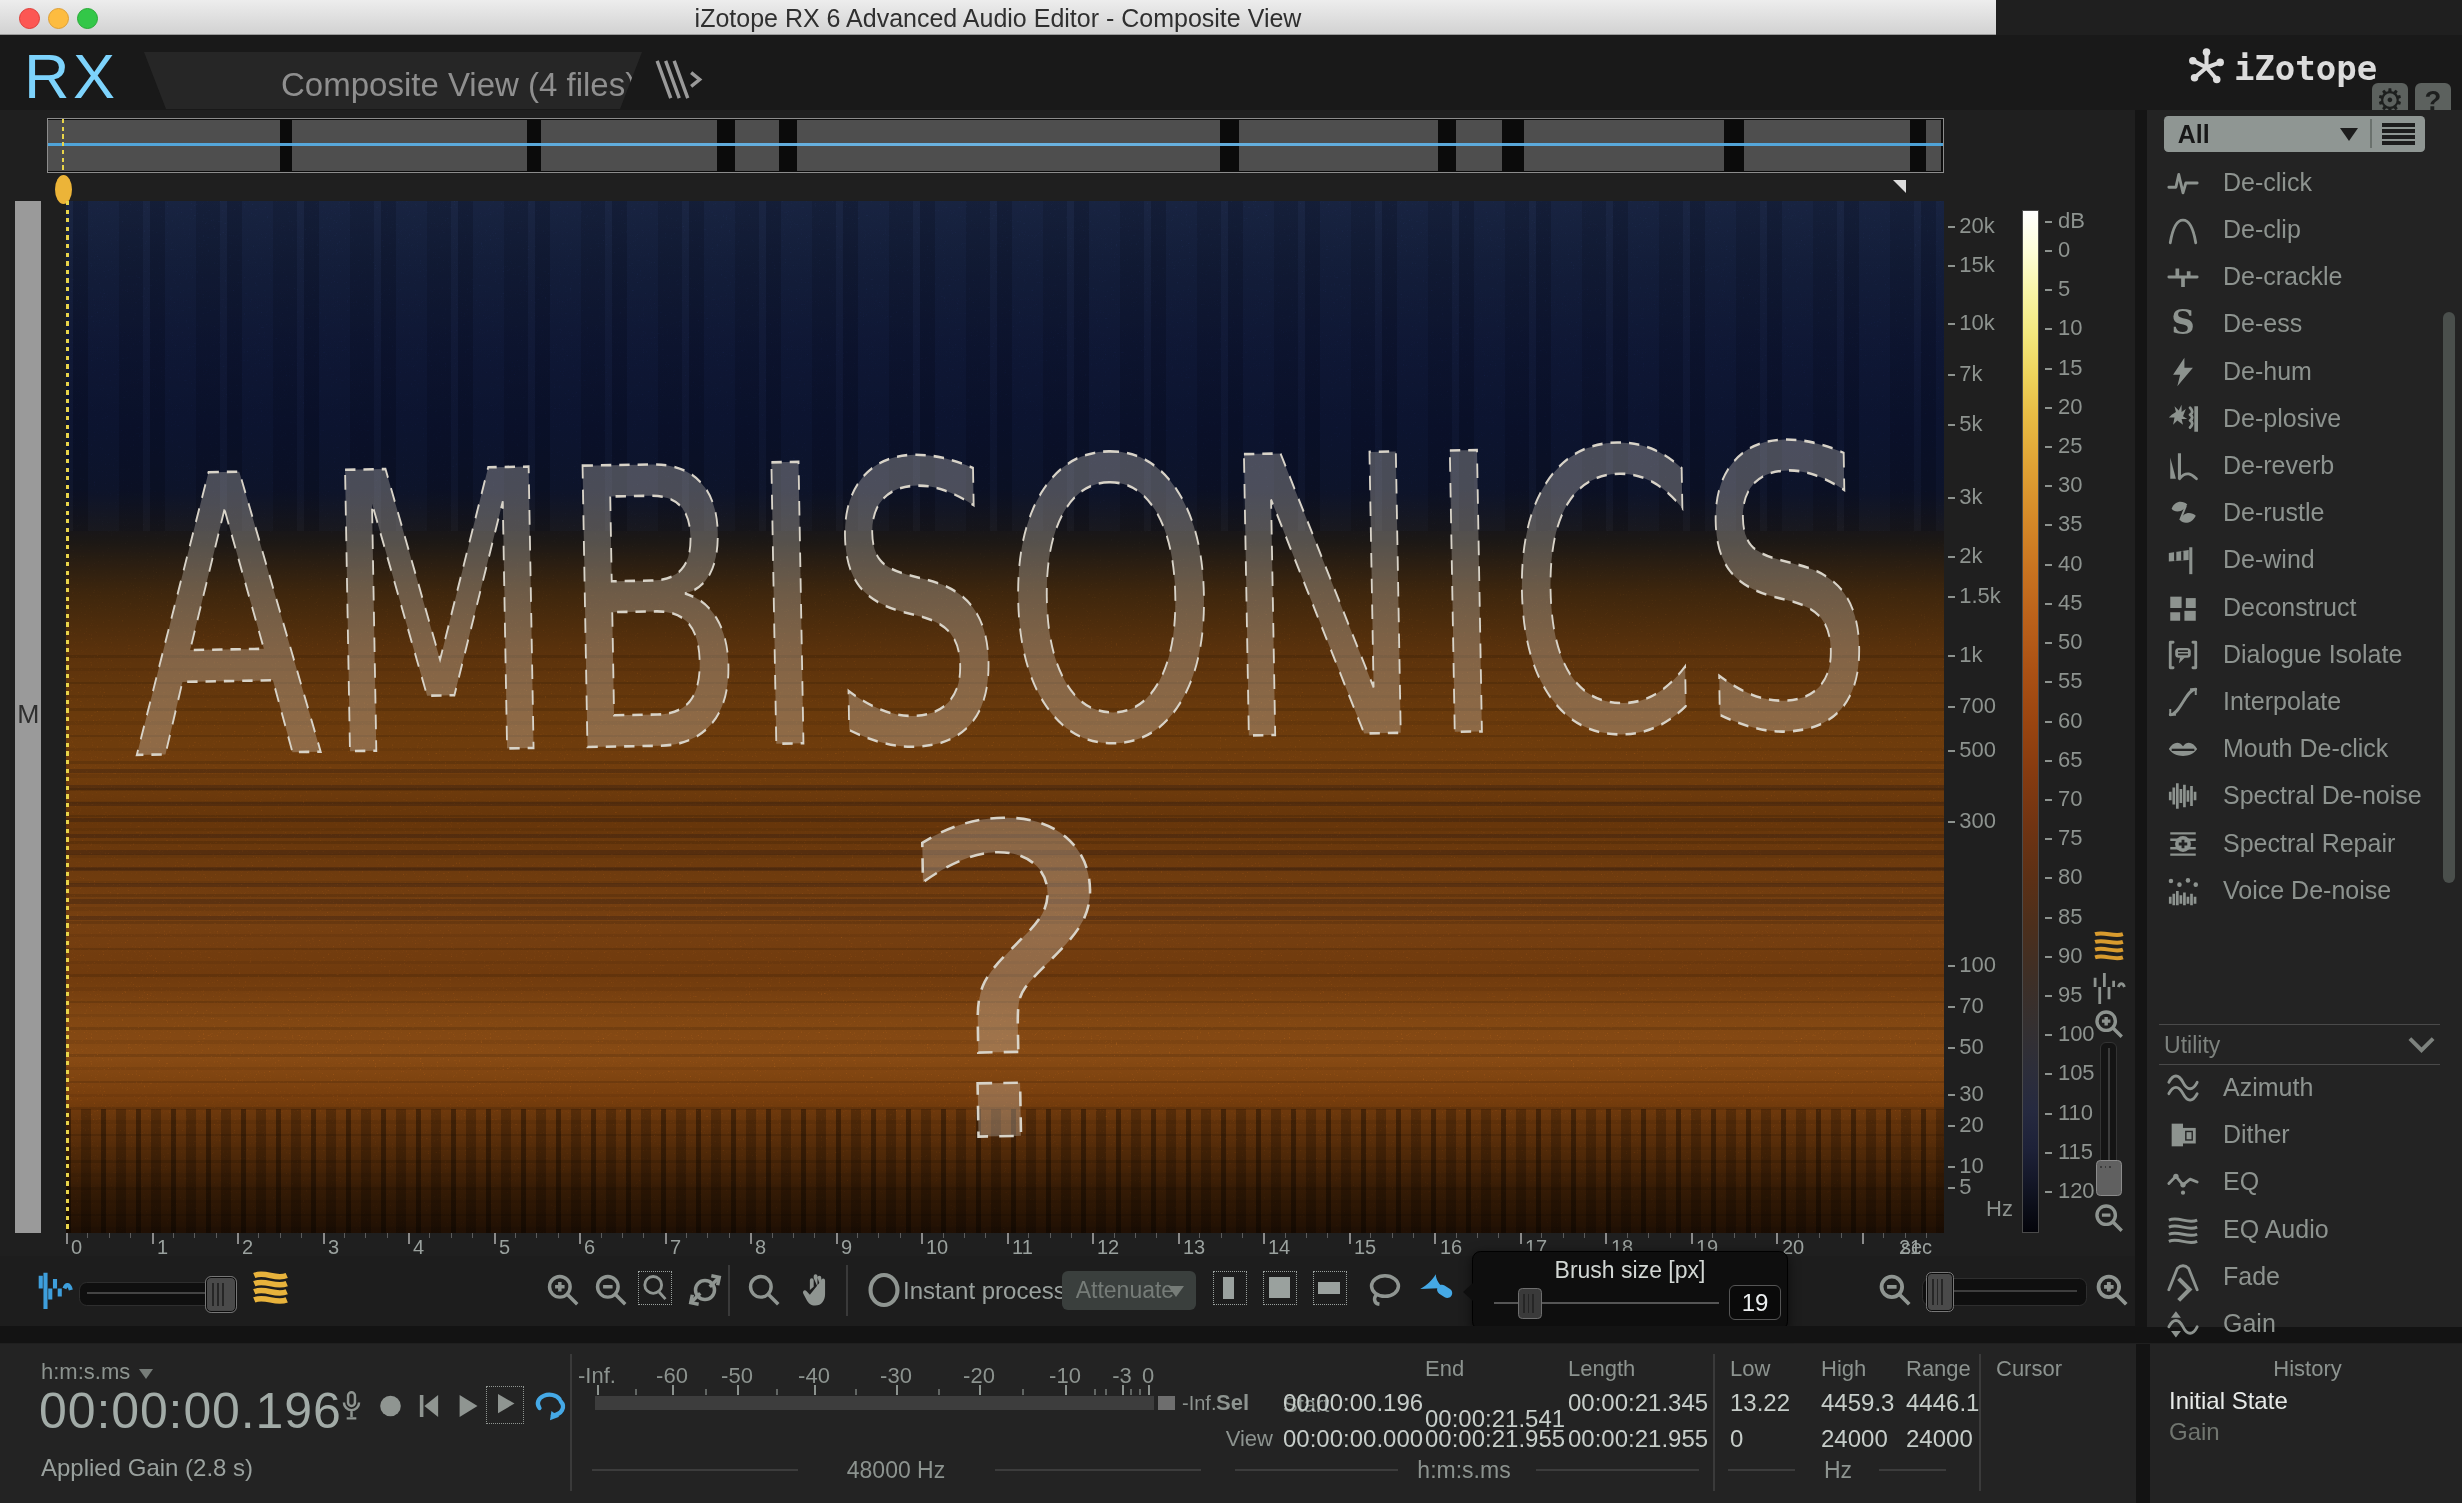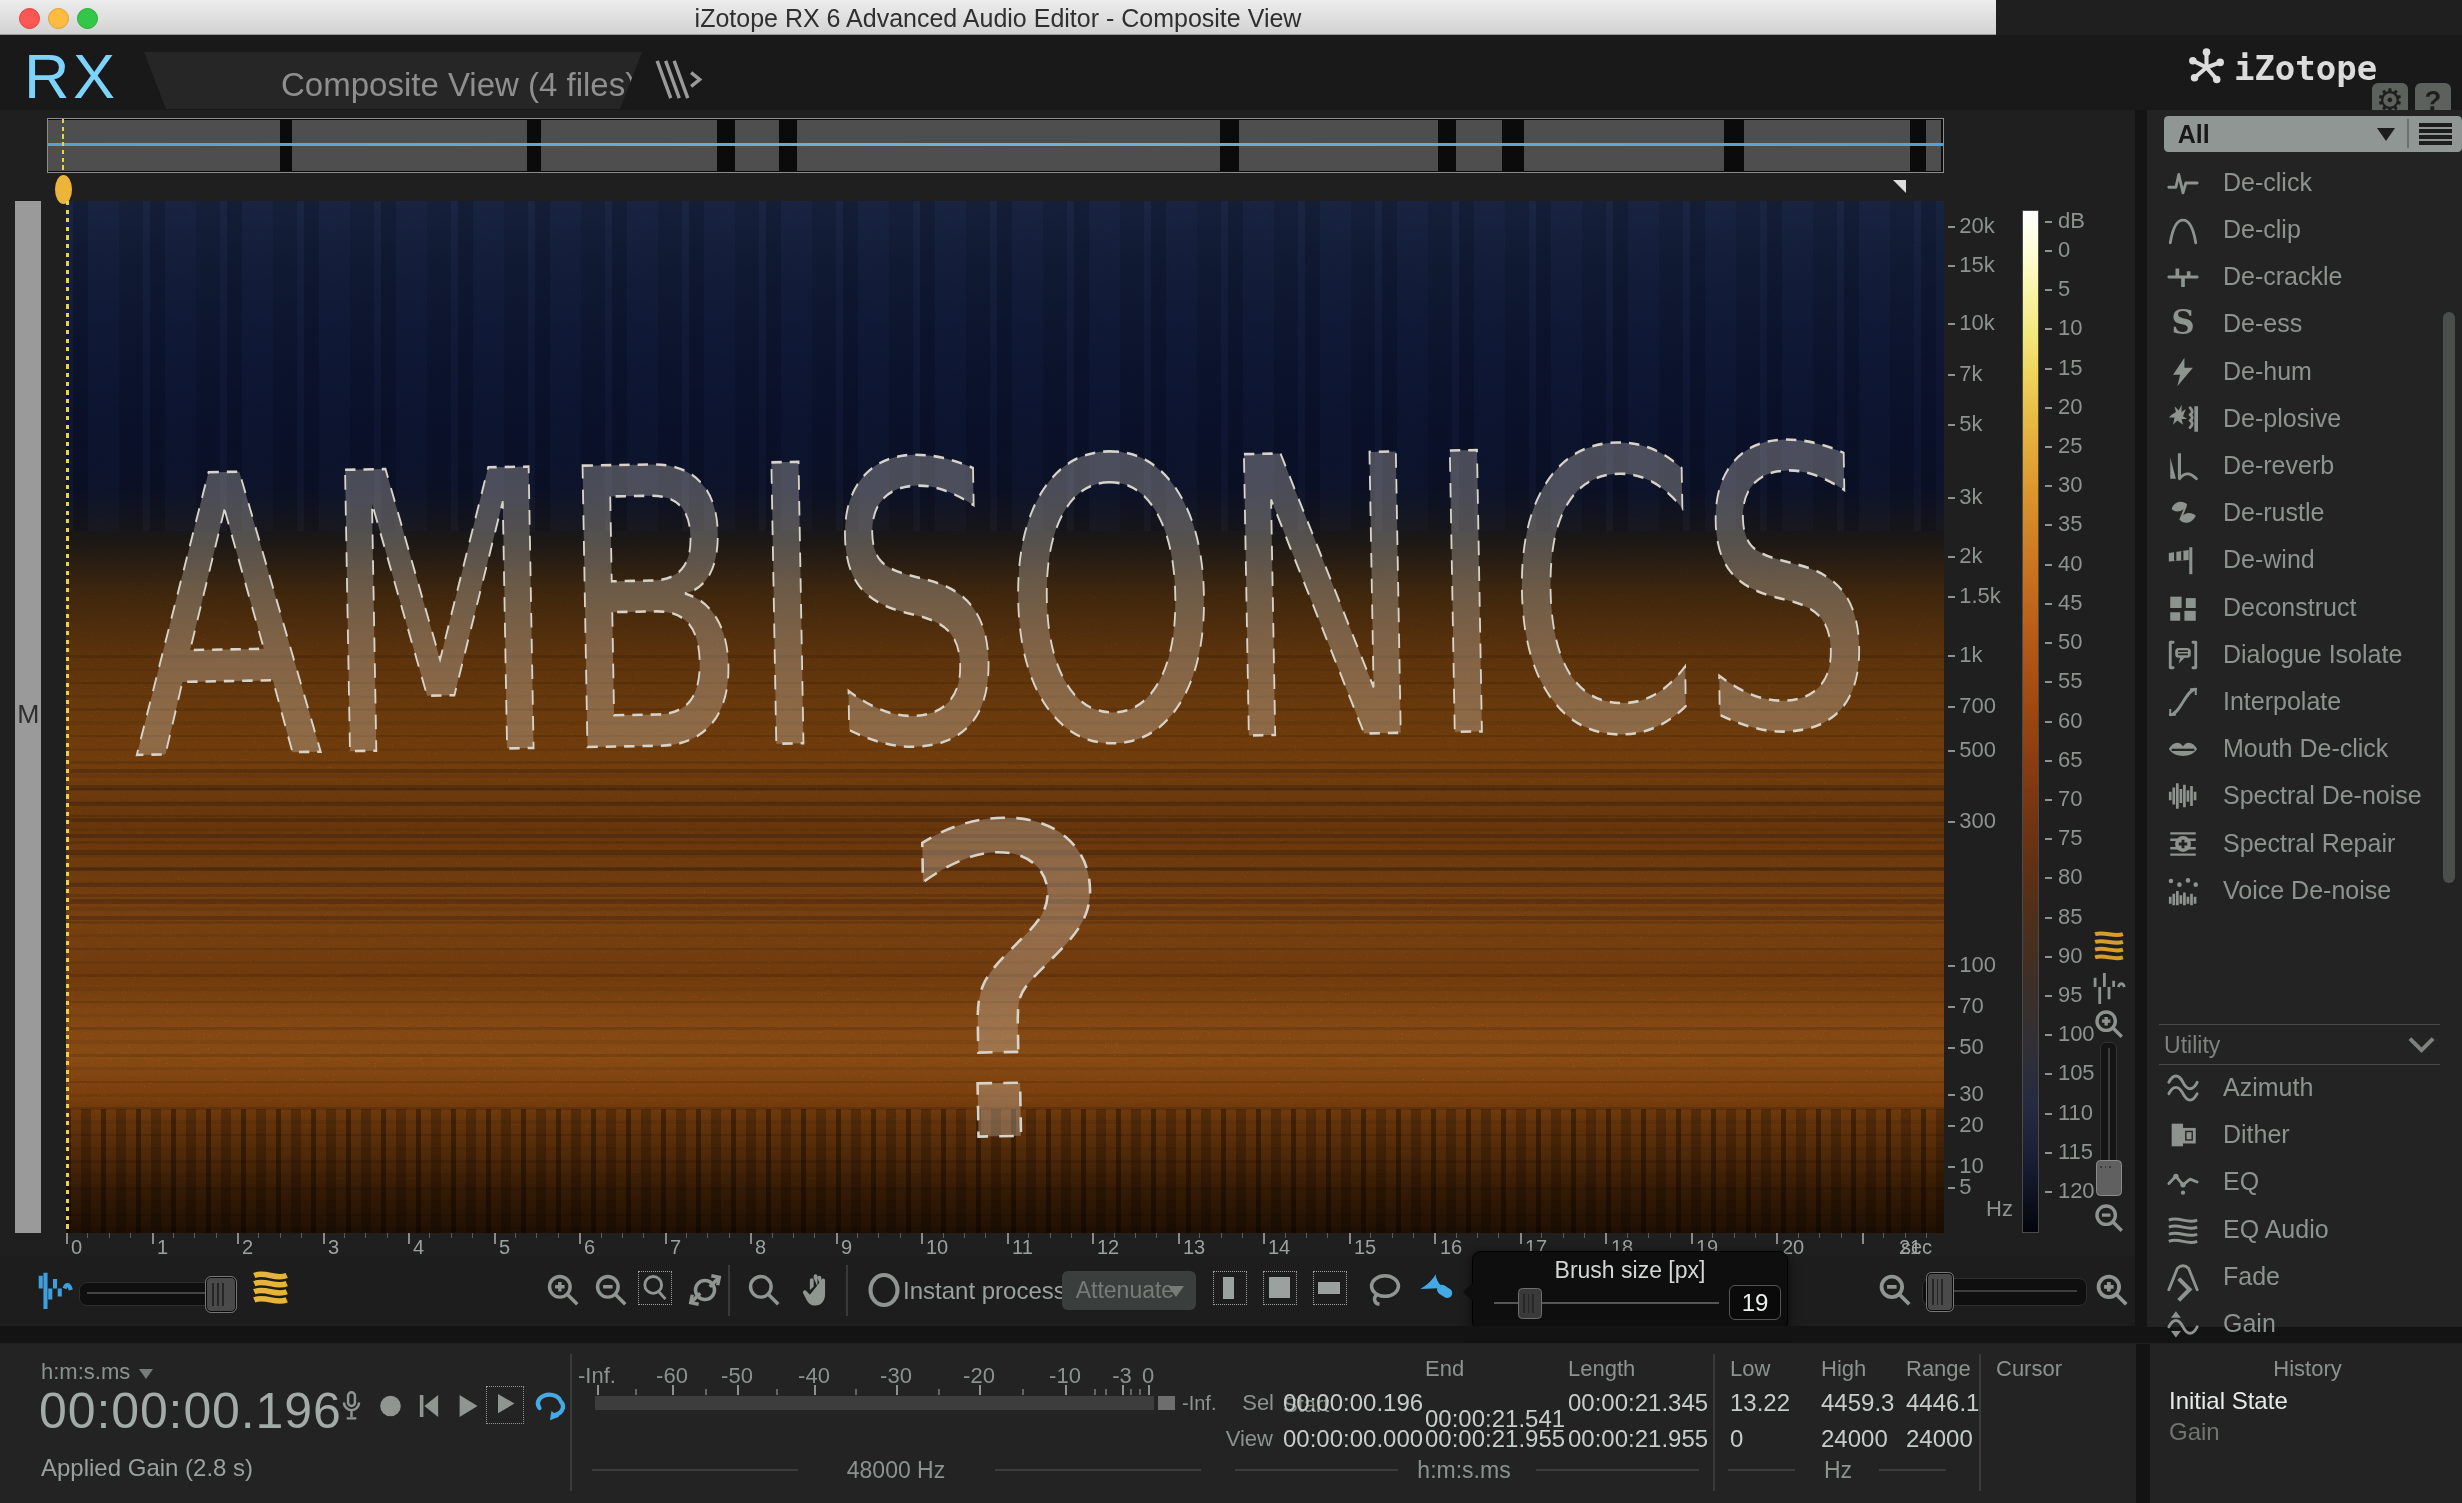--- a/index.html
+++ b/index.html
@@ -171,21 +171,21 @@
   .cell{position:absolute;}
   #history-title{position:absolute;left:2196px;top:12px;width:223px;text-align:center;}
   .hist-item{position:absolute;left:2169px;font-size:24px;}
   .hist-on{color:#e7eae8;}
   .hist-off{color:#70756f;}
 
   
   #vgap{left:2135px;top:110px;width:12px;height:1217px;background:#141414;}
   #sidebar{left:2147px;top:110px;width:315px;height:1217px;background:#232323;}
   #filter{position:absolute;left:17px;top:6px;width:261px;height:36px;background:#8f9693;
-    border-radius:4.3px;padding-left:37px;}
+    border-radius:4.3px;}
   #filter-label{position:absolute;left:13.7px;top:4.3px;font-size:25px;color:#171717;font-weight:bold;}
   #filter-caret{position:absolute;right:67px;top:12px;width:0;height:0;
     border-left:9.4px solid transparent;border-right:9.4px solid transparent;
     border-top:13px solid #1d1d1d;}
   #filter-sep{position:absolute;right:53px;top:3.4px;width:1.7px;height:29px;background:#6a716d;}
   #filter-list{position:absolute;right:10.3px;top:6.9px;width:33px;height:23px;}
   #filter-list b{position:absolute;left:0;right:0;height:4.3px;background:#1d1d1d;}
   .mod-row{position:absolute;left:0;width:100%;height:47px;display:flex;align-items:center;}
   .mod-row .mi{width:38px;height:34px;margin-left:19px;flex:0 0 38px;}
   .mod-row .ml{margin-left:19px;font-size:25px;color:#8d938f;white-space:nowrap;}
@@ -678,21 +678,21 @@
     <div id="meter-bar"></div>
     <div id="meter-cap"></div>
     <span id="meter-neg">-Inf.</span>
     <div class="unit-line" style="left:592px;width:206px;"></div>
     <span class="unit-text" style="left:896px;">48000 Hz</span>
     <div class="unit-line" style="left:995px;width:206px;"></div>
 
     <span class="sm col-h" style="left:1283px;margin-top:36px;">Start</span>
     <span class="sm col-h" style="left:1425px;">End</span>
     <span class="sm col-h" style="left:1568px;">Length</span>
-    <span class="sm cell" style="left:1205px;top:46px;width:69px;text-align:right;" id="sel-row-label">Sel</span>
+    <span class="sm cell" style="left:1180px;top:46px;width:69px;text-align:right;font-weight:bold;" id="sel-row-label">Sel</span>
     <span class="sm cell" style="left:1187px;top:82px;width:86px;text-align:right;" id="view-row-label">View</span>
     <span class="sv cell" style="left:1283px;top:45px;" id="sel-start">00:00:00.196</span>
     <span class="sv cell" style="left:1425px;top:45px;margin-top:16px;" id="sel-end">00:00:21.541</span>
     <span class="sv cell" style="left:1568px;top:45px;" id="sel-length">00:00:21.345</span>
     <span class="sv cell" style="left:1283px;top:81px;" id="view-start">00:00:00.000</span>
     <span class="sv cell" style="left:1425px;top:81px;" id="view-end">00:00:21.955</span>
     <span class="sv cell" style="left:1568px;top:81px;" id="view-length">00:00:21.955</span>
     <div class="unit-line" style="left:1235px;width:163px;"></div>
     <span class="unit-text" style="left:1464px;">h:m:s.ms</span>
     <div class="unit-line" style="left:1536px;width:163px;"></div>

